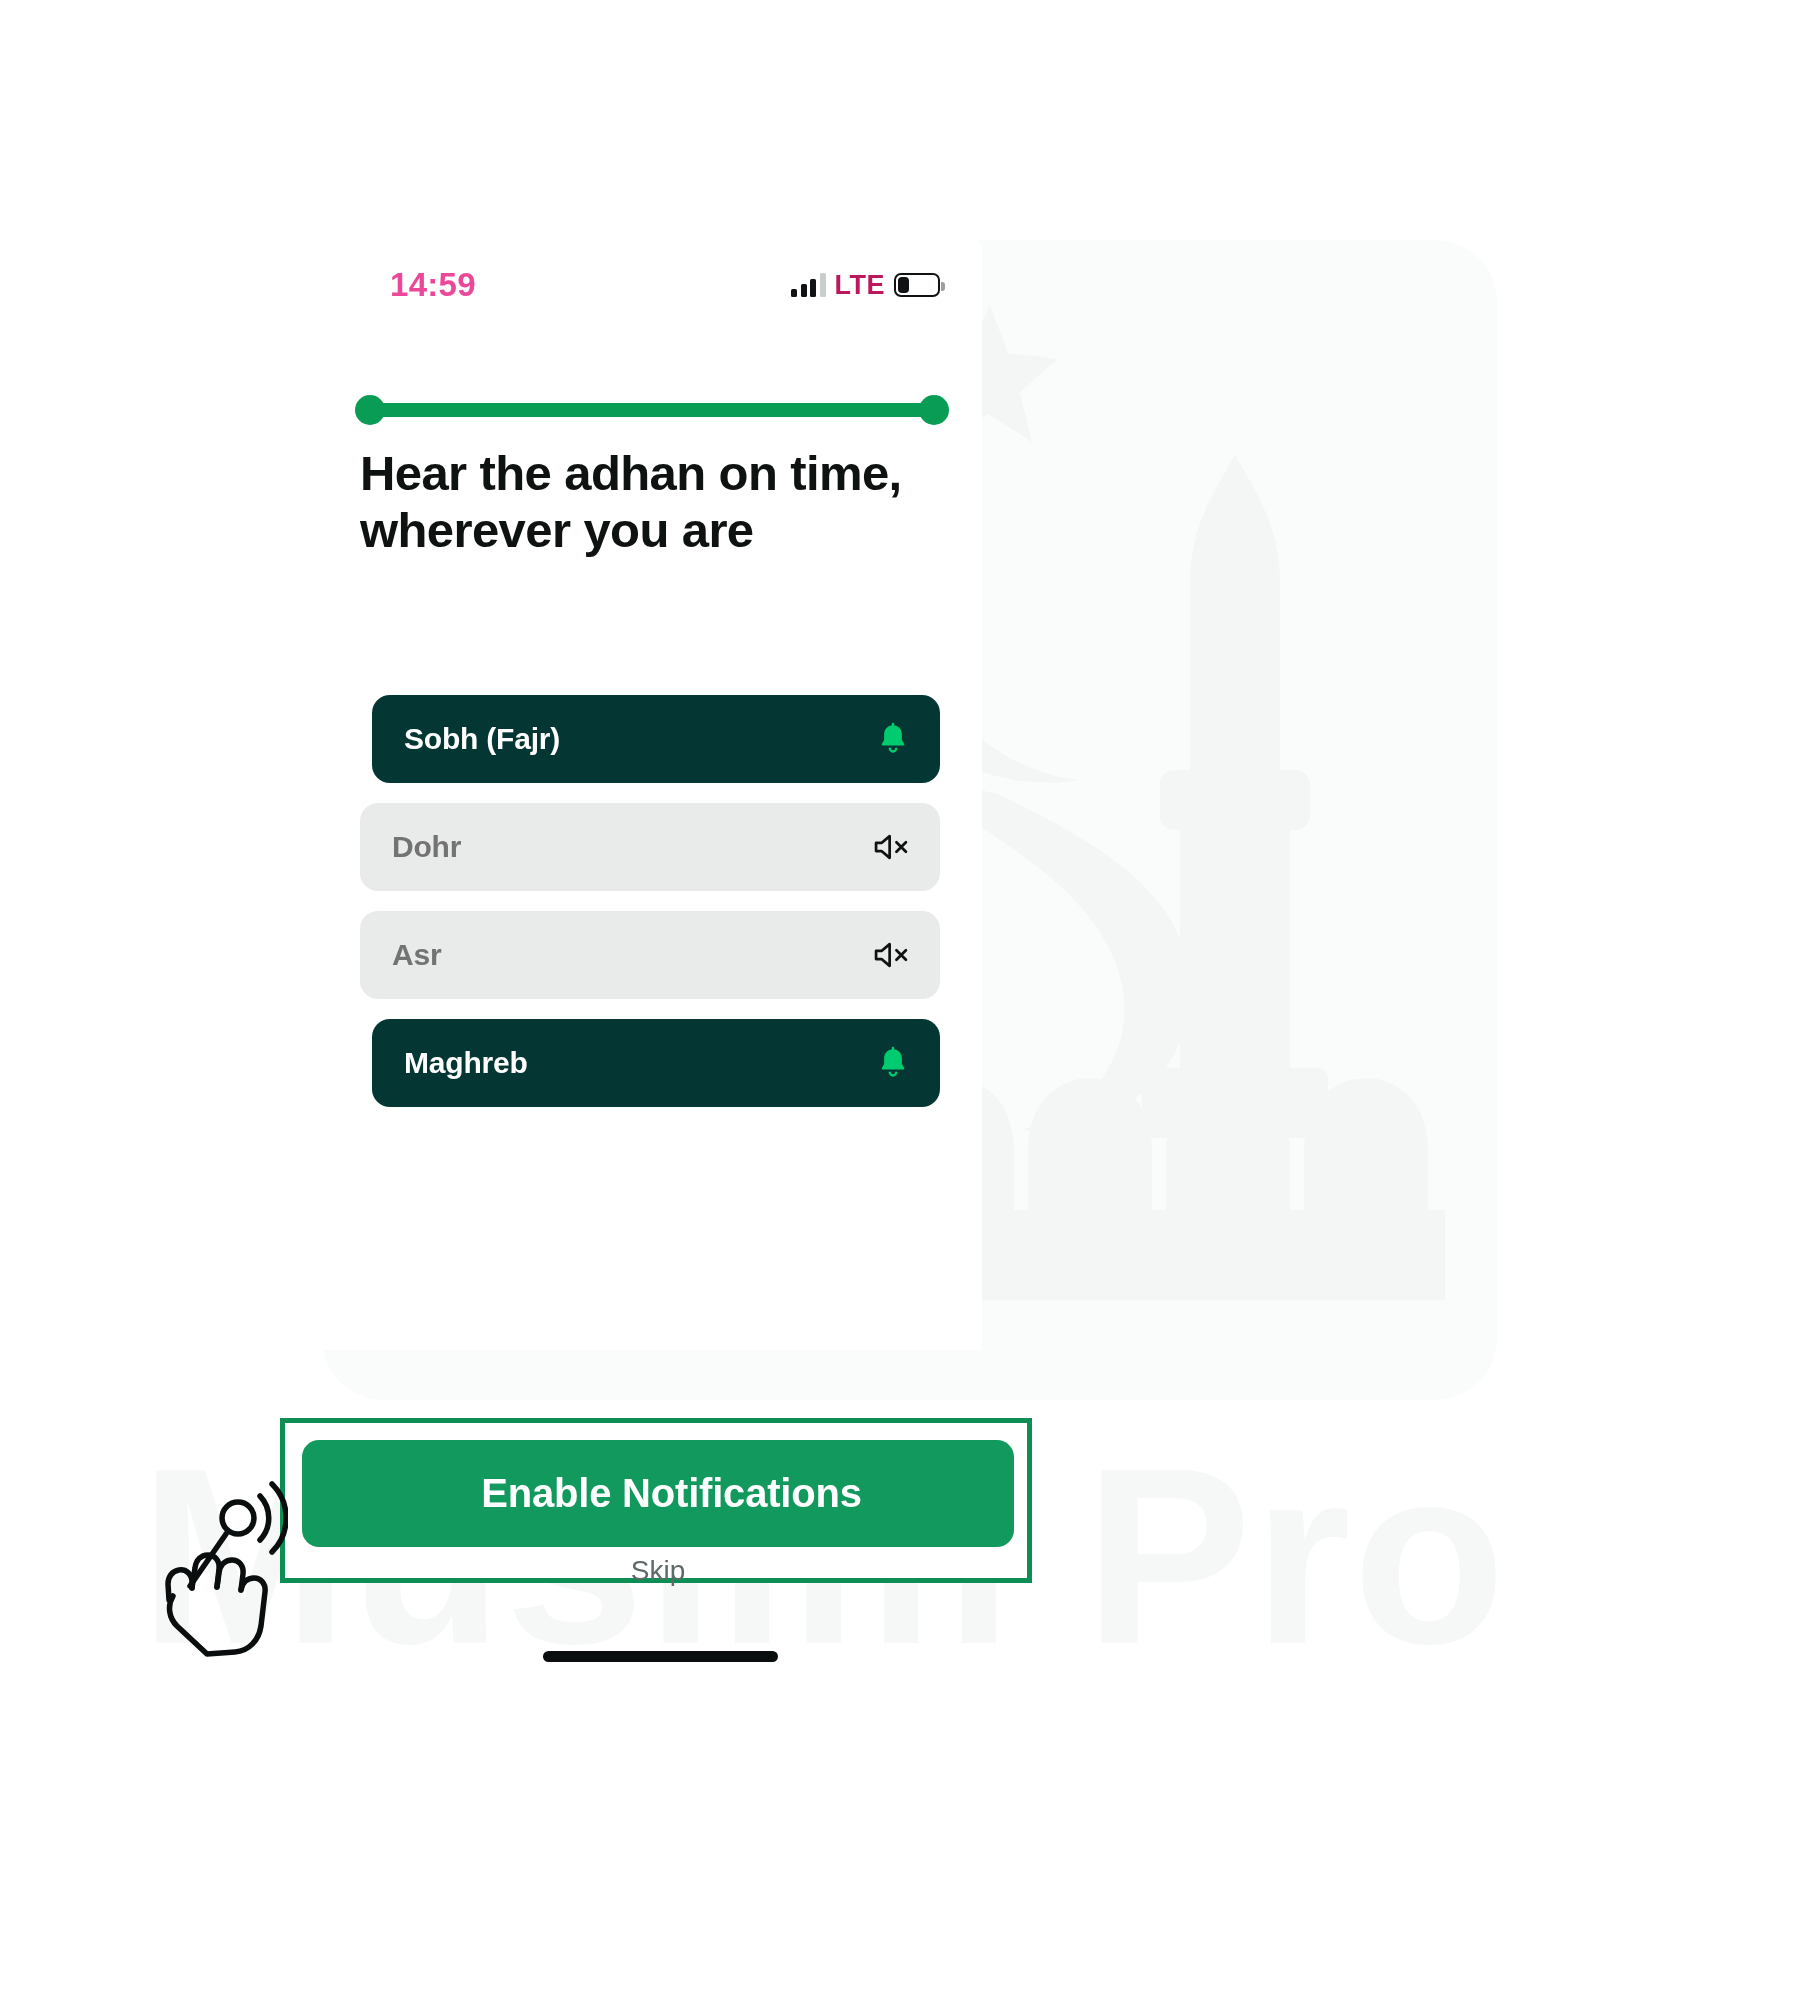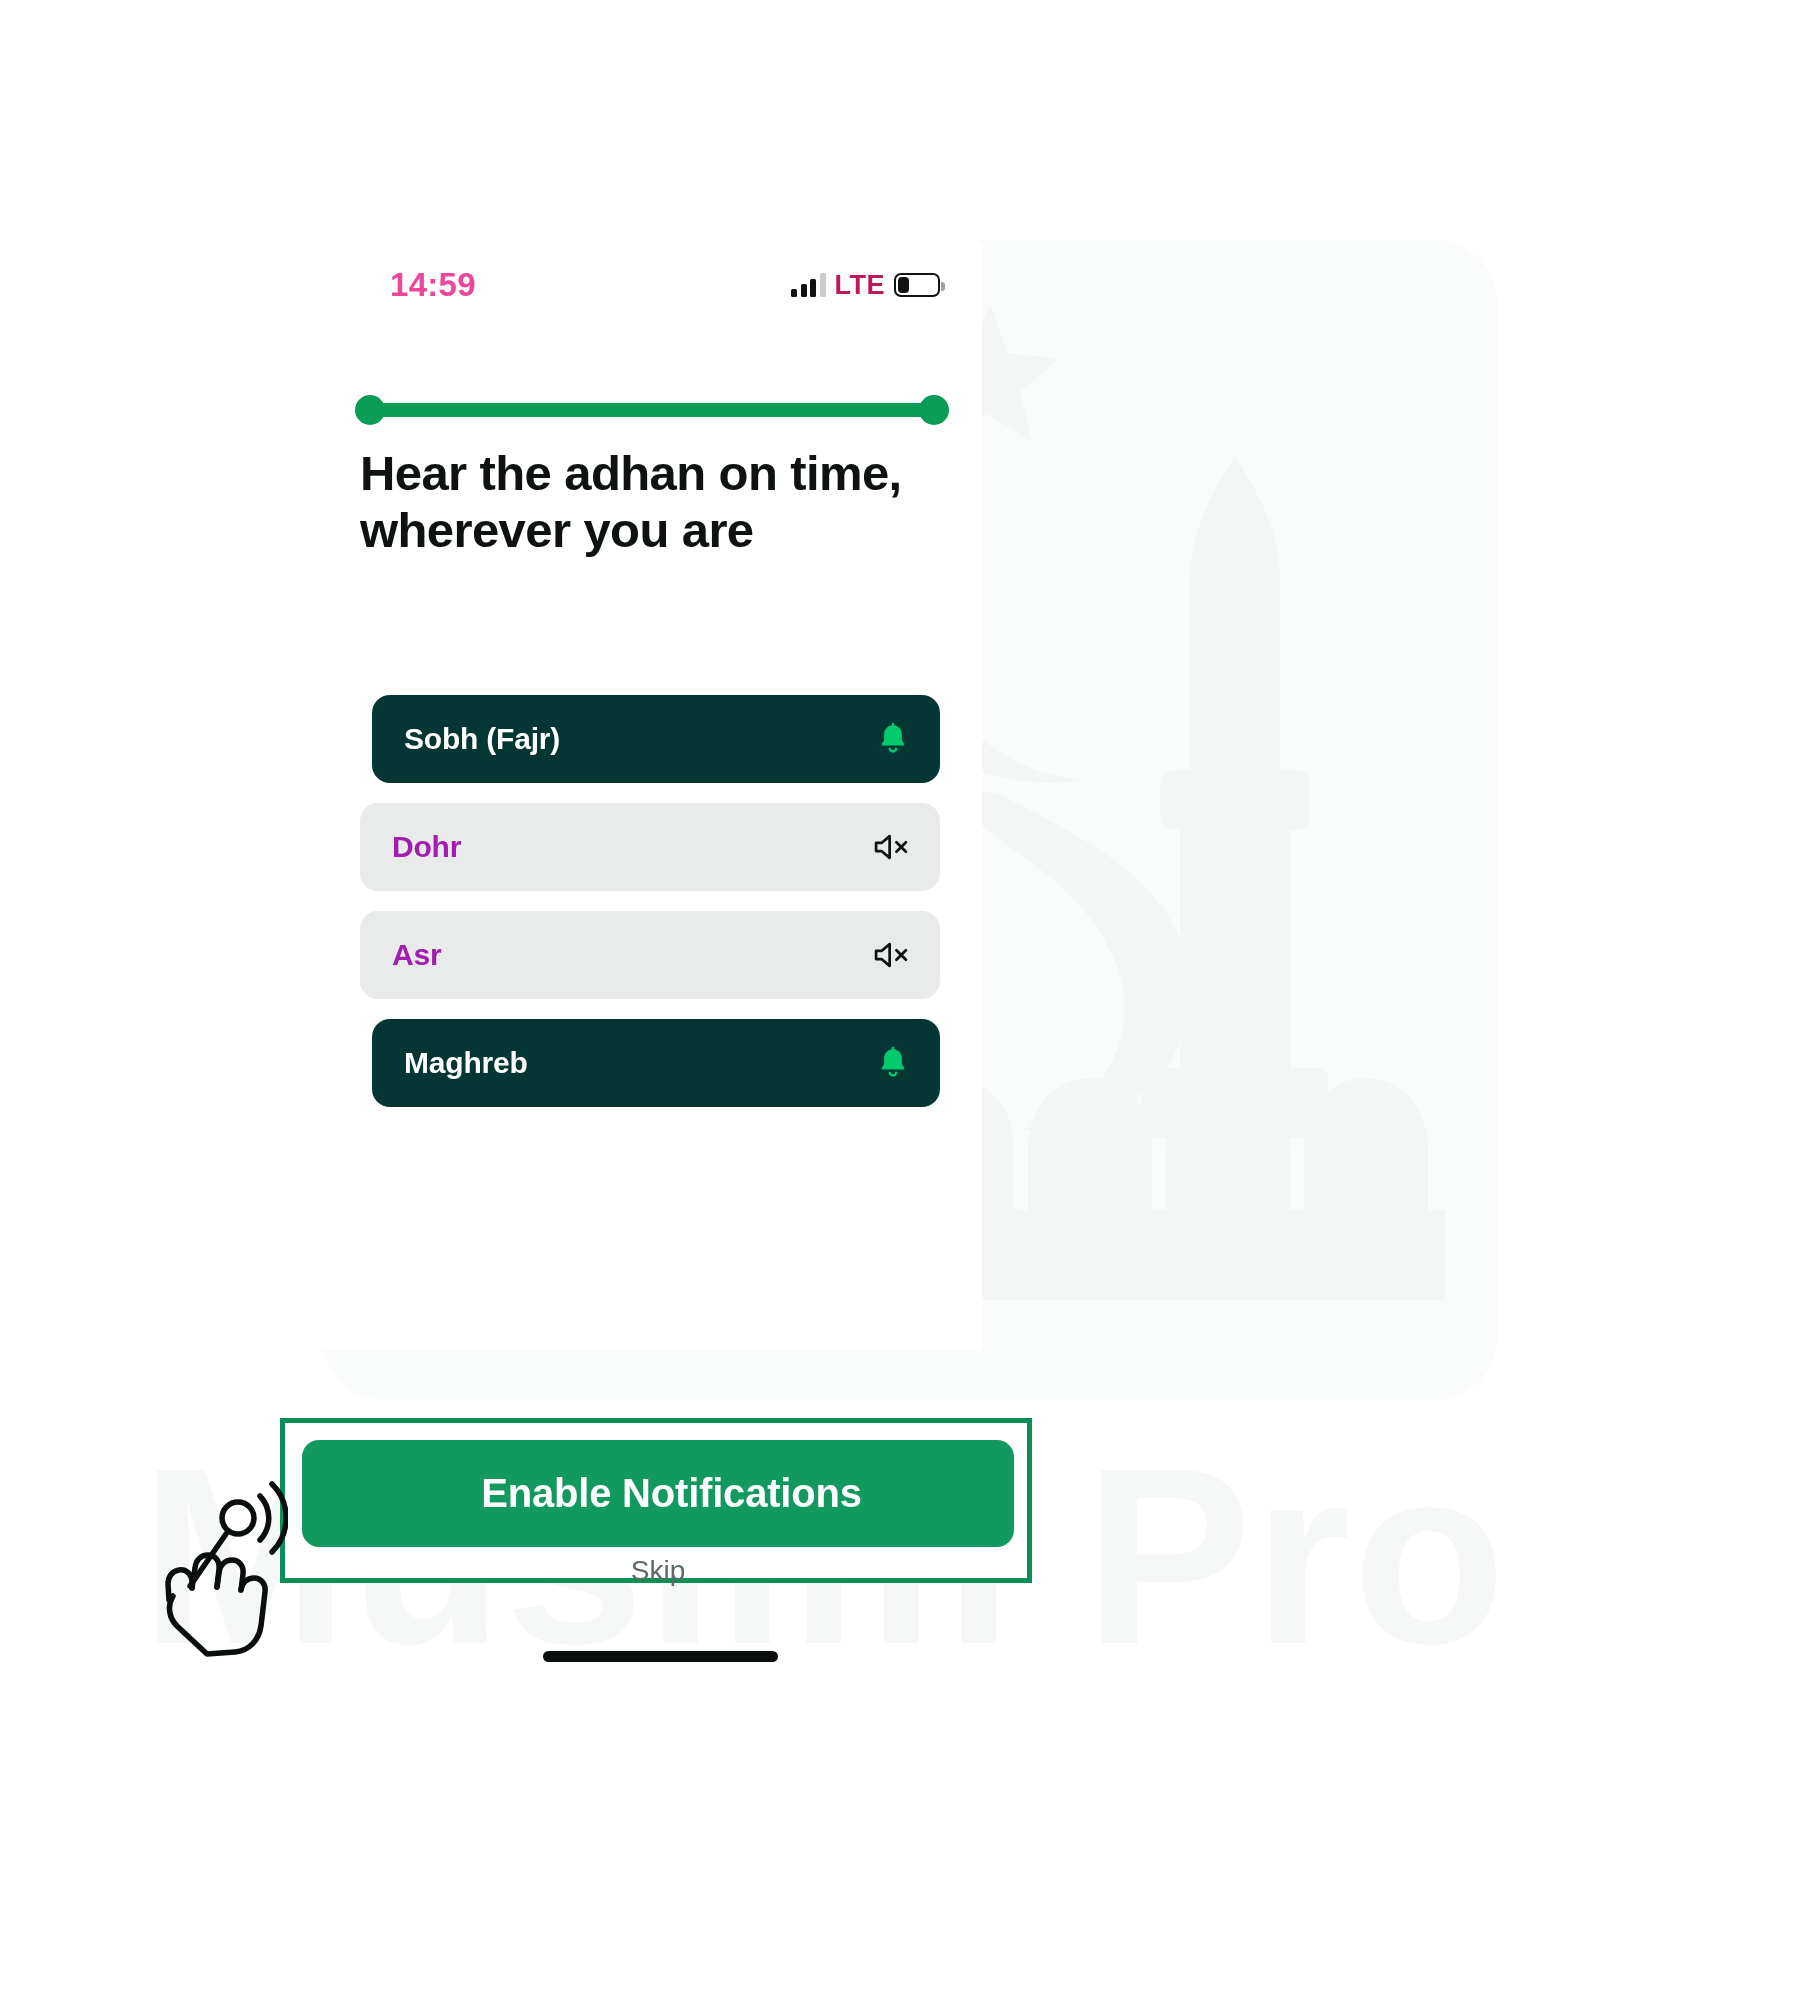--- a/index.html
+++ b/index.html
@@ -227,21 +227,21 @@
   }
   .row.on  { background: #043733; margin-left: 12px; }
   .row.off { background: #e9eaea; }
 
   .row-label {
     font-size: 30px;
     font-weight: bold;
     letter-spacing: -0.2px;
   }
   .row.on  .row-label { color: #ffffff; }
-  .row.off .row-label { color: #a21caf; }
+  .row.off .row-label { color: #737373; }
 
   .row-icon { display: flex; align-items: center; }
 
   
   .cta-highlight {
     position: absolute;
     left: 280px;
     top: 1418px;
     width: 752px;
     height: 165px;

